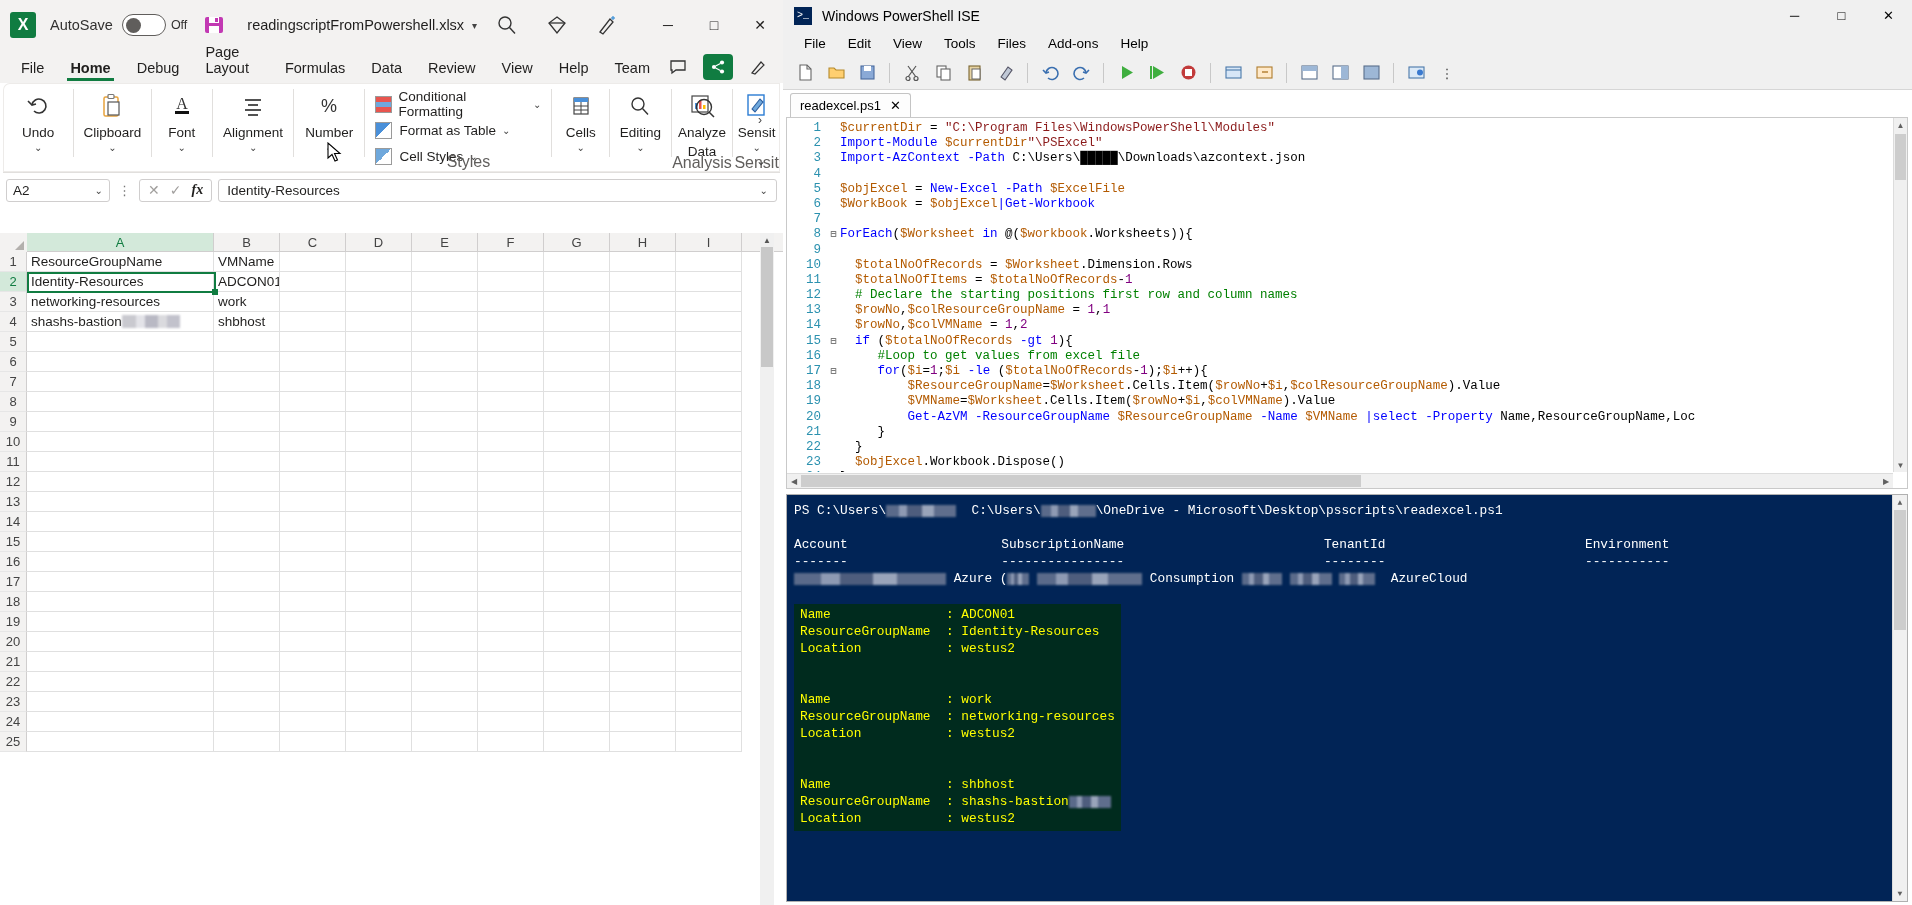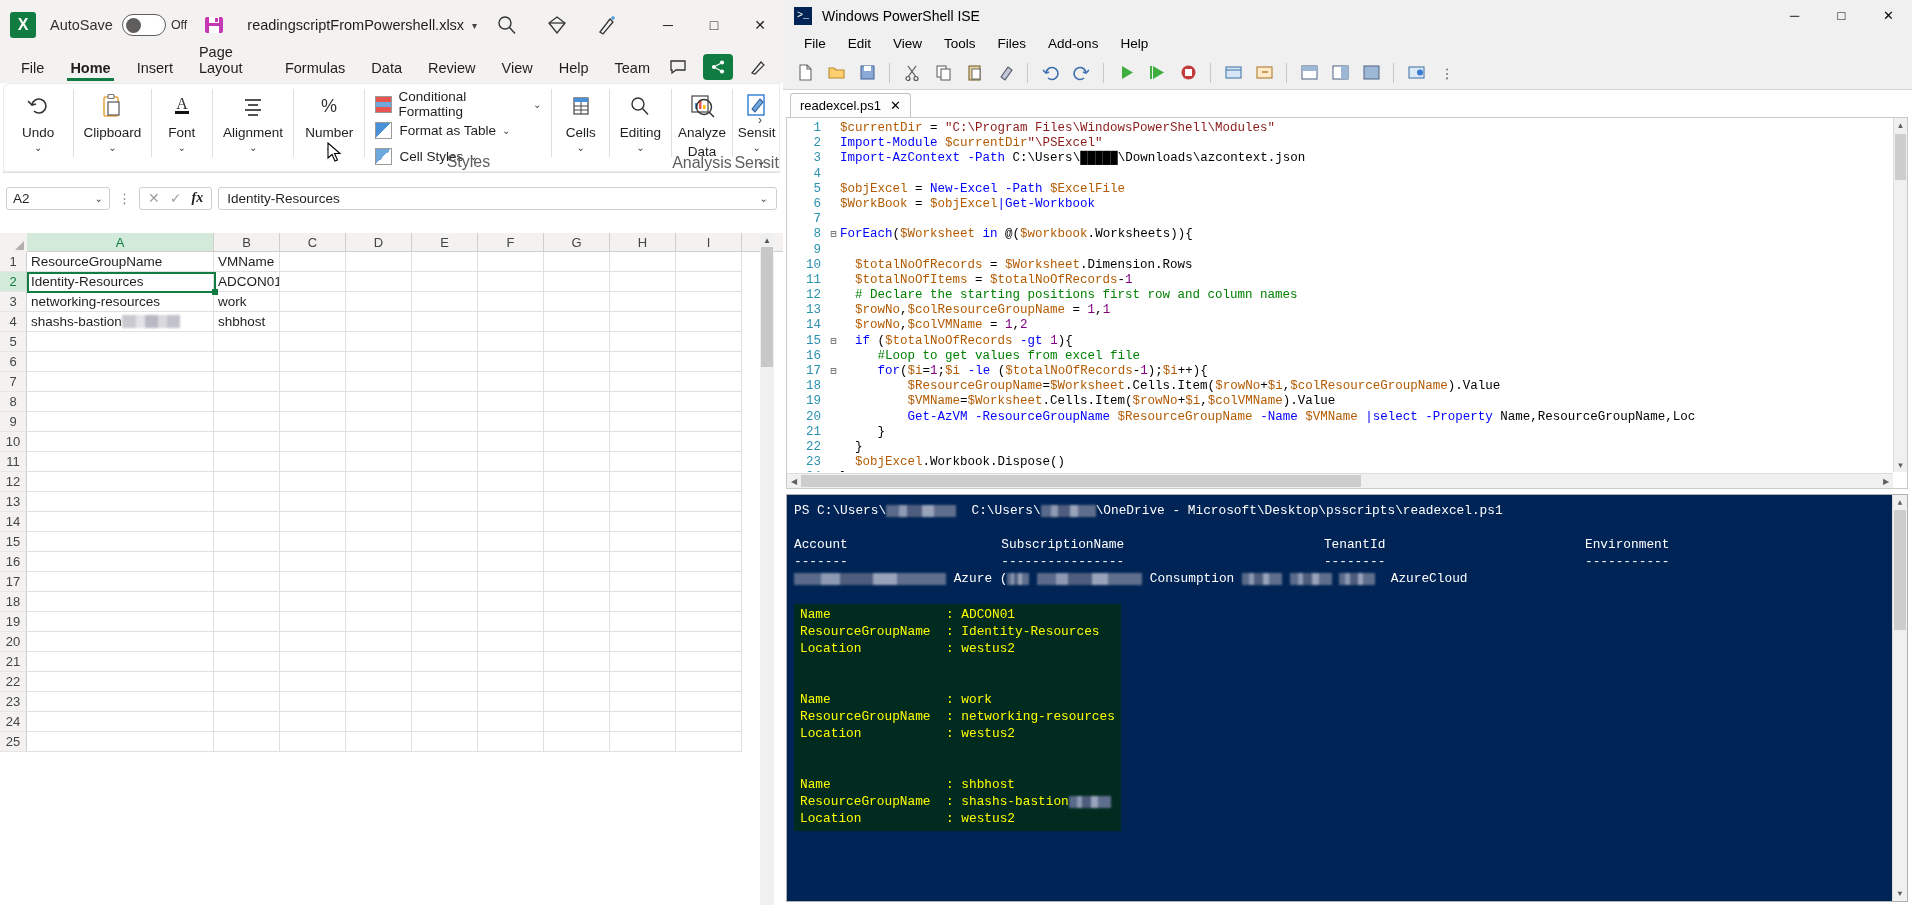--- a/index.html
+++ b/index.html
@@ -191,21 +191,21 @@
       <div class="winbtns">
         <div class="winbtn">─</div>
         <div class="winbtn">□</div>
         <div class="winbtn">✕</div>
       </div>
     </div>
 
     <div class="excel-tabs">
       <div class="etab">File</div>
       <div class="etab active">Home</div>
-      <div class="etab">Insert</div>
+      <div class="etab">Debug</div>
       <div class="etab">Page Layout</div>
       <div class="etab">Formulas</div>
       <div class="etab">Data</div>
       <div class="etab">Review</div>
       <div class="etab">View</div>
       <div class="etab">Help</div>
       <div class="etab">Team</div>
       <div class="etab-right">
         <div class="pillbtn">
           <svg width="18" height="18" viewBox="0 0 18 18">
@@ -358,21 +358,21 @@
             </svg>
         </div>
         <div class="glabel">Sensit</div>
         <div class="gchev">⌄</div>
         <div class="grouplabelrow">Sensit</div>
       </div>
       <div style="position:absolute;right:18px;top:30px;font-size:12px;color:#444;">›</div>
       <div style="position:absolute;right:14px;bottom:4px;font-size:12px;color:#444;">⌄</div>
     </div>
 
-    <div class="formula-row" style="margin-top:10px;">
+    <div class="formula-row" style="margin-top:2px;">
       <div class="namebox">
         <span>A2</span>
         <span class="chev">⌄</span>
       </div>
       <div class="vdots">⋮</div>
       <div class="fxbtns">
         <span>✕</span>
         <span>✓</span>
         <span class="fxi">fx</span>
       </div>

